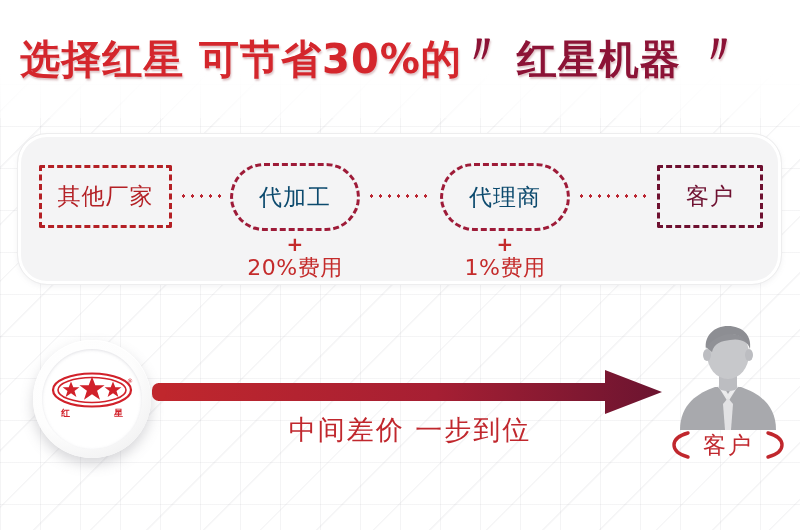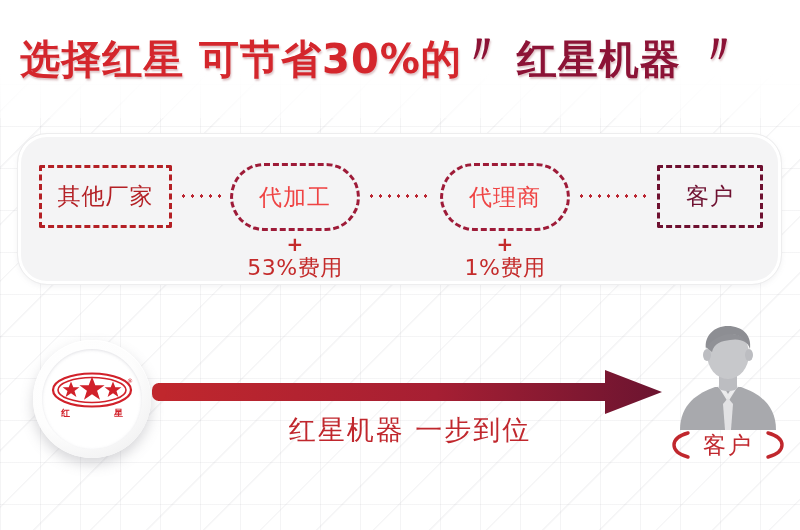--- a/index.html
+++ b/index.html
@@ -74,21 +74,21 @@
     letter-spacing:1px;
     font-family:"DejaVu Sans","Liberation Sans",sans-serif;
   }
   .node.rect{
     border:3px dashed #b42025;
     border-radius:2px;
   }
   .node.pill{
     border:3px dashed #9e1b38;
     border-radius:48px;
-    color:#ef4444;
+    color:#0c4a6e;
   }
   .node.dark{
     border:3px dashed #6e1030;
     color:#6e1030;
   }
   #node-0{ left:22px;  top:19px; width:133px; height:63px; }
   #node-1{ left:213px; top:17px; width:130px; height:68px; }
   #node-2{ left:423px; top:17px; width:130px; height:68px;justify-content:center; }
   #node-3{ left:640px; top:19px; width:106px; height:63px; }
 
@@ -194,21 +194,21 @@
   </div>
 
   <div class="dots" id="dots-2"></div>
 
   <div class="node rect dark" id="node-3">
     <span>客户</span>
   </div>
 
   <div class="fee" id="fee-0">
     <span class="plus">+</span>
-    <span class="amt">53%费用</span>
+    <span class="amt">20%费用</span>
   </div>
 
   <div class="fee" id="fee-1">
     <span class="plus">+</span>
     <span class="amt">1%费用</span>
   </div>
 
 </div>
 
 <div class="logo-wrap">
@@ -237,21 +237,21 @@
       <linearGradient id="arrGrad" x1="0" y1="0" x2="1" y2="0">
         <stop offset="0%" stop-color="#c0272d"></stop>
         <stop offset="55%" stop-color="#a61f33"></stop>
         <stop offset="100%" stop-color="#6b1430"></stop>
       </linearGradient>
     </defs>
     <path d="M8,15 L455,15 L455,2 L512,24 L455,46 L455,33 L8,33 Z" fill="url(#arrGrad)" stroke="none" stroke-linejoin="round"></path>
     <rect x="2" y="15" width="14" height="18" rx="7" fill="#c0272d"></rect>
   </svg>
 </div>
-<div class="arrow-label">红星机器  一步到位</div>
+<div class="arrow-label">中间差价  一步到位</div>
 
 <div class="person">
   <svg width="120" height="112" viewBox="0 0 120 112">
 
     <path d="M12,112 C12,86 30,75 47,69 L73,69 C90,75 108,86 108,112 Z" fill="#a8a9ad"></path>
 
     <path d="M50,68 L60,84 L70,68 L66,66 L60,76 L54,66 Z" fill="#e9e9ea"></path>
 
     <path d="M48,67 L60,79 L53,70 Z" fill="#f2f2f3"></path>
     <path d="M72,67 L60,79 L67,70 Z" fill="#f2f2f3"></path>

